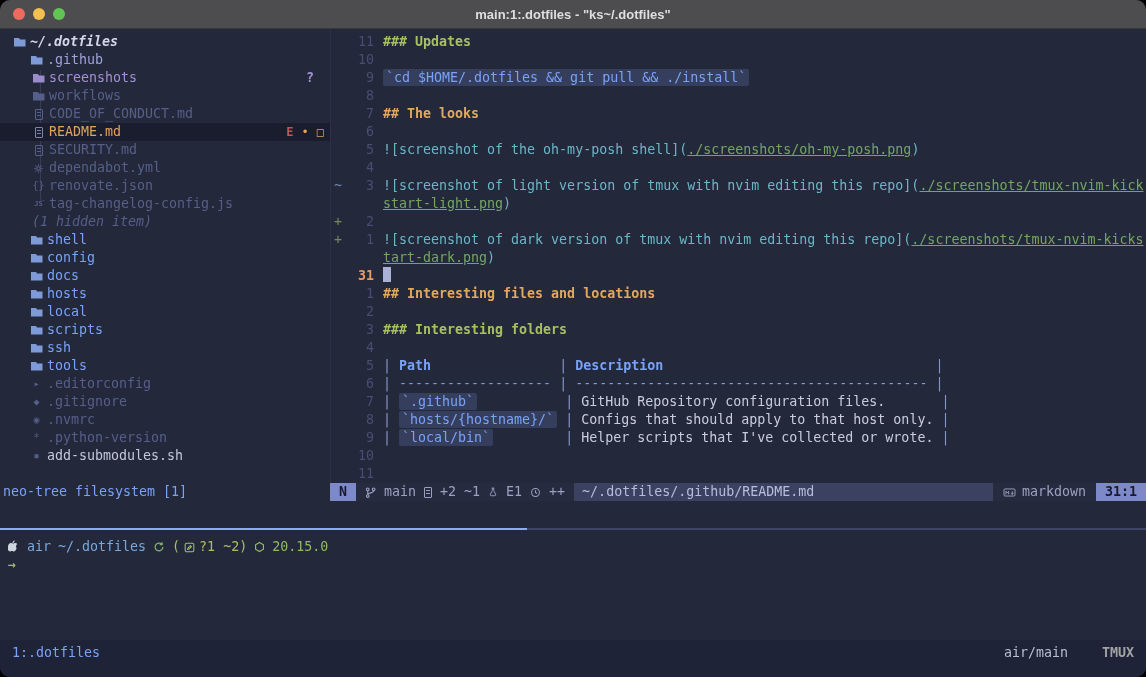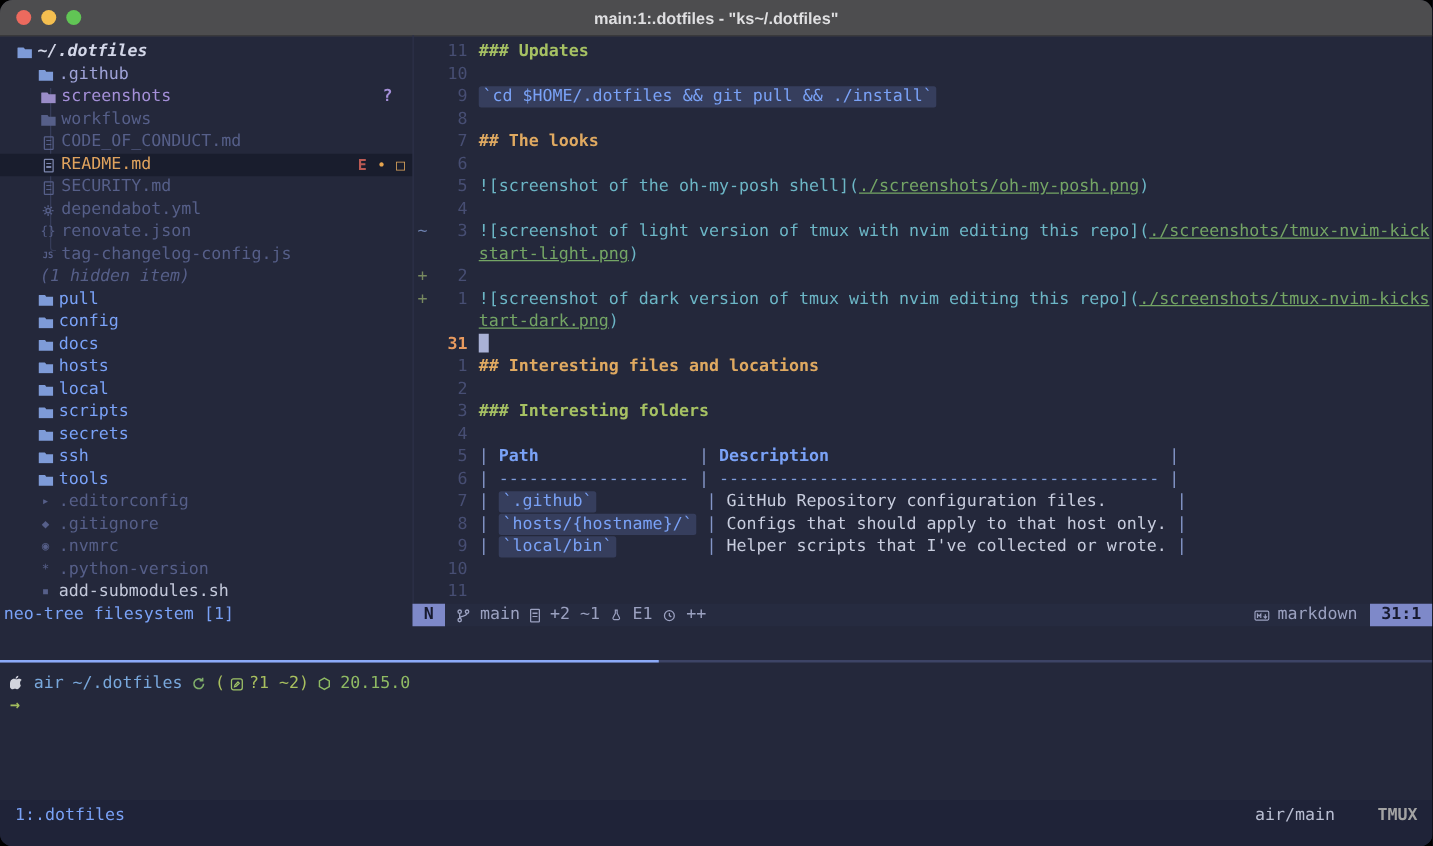--- a/index.html
+++ b/index.html
@@ -174,21 +174,21 @@
         <span class="ic" style="font-size:7px;font-weight:bold">JS</span>
         <span class="lbl">tag-changelog-config.js</span>
       </div>
       <div class="srow d2 c-hid">
         <span class="lbl">(1 hidden item)</span>
       </div>
       <div class="srow d1 c-dir">
         <span class="ic">
             <span class="fold"></span>
           </span>
-        <span class="lbl">pull</span>
+        <span class="lbl">shell</span>
       </div>
       <div class="srow d1 c-dir">
         <span class="ic">
             <span class="fold"></span>
           </span>
         <span class="lbl">config</span>
       </div>
       <div class="srow d1 c-dir">
         <span class="ic">
             <span class="fold"></span>
@@ -205,26 +205,20 @@
         <span class="ic">
             <span class="fold"></span>
           </span>
         <span class="lbl">local</span>
       </div>
       <div class="srow d1 c-dir">
         <span class="ic">
             <span class="fold"></span>
           </span>
         <span class="lbl">scripts</span>
-      </div>
-      <div class="srow d1 c-dir">
-        <span class="ic">
-            <span class="fold"></span>
-          </span>
-        <span class="lbl">secrets</span>
       </div>
       <div class="srow d1 c-dir">
         <span class="ic">
             <span class="fold"></span>
           </span>
         <span class="lbl">ssh</span>
       </div>
       <div class="srow d1 c-dir">
         <span class="ic">
             <span class="fold"></span>
@@ -406,20 +400,21 @@
         </span>
         <span>E1</span>
         <span class="sic">
           <svg width="11" height="11" viewBox="0 0 14 14" fill="none" stroke="currentColor" stroke-width="1.3">
             <circle cx="7" cy="7" r="5"></circle>
               <path d="M7 4.2V7l2 1.3"></path>
           </svg>
         </span>
         <span>++</span>
       </div>
+      <div class="seg-path">~/.dotfiles/.github/README.md</div>
       <div class="sl-spacer"></div>
       <div class="seg-ft">
         <span class="sic">
           <svg width="13" height="11" viewBox="0 0 16 14" fill="none" stroke="currentColor" stroke-width="1.2">
             <rect x="1" y="2.5" width="14" height="9" rx="1.2"></rect>
             <path d="M3.5 9.5V5.5l1.7 2 1.7-2v4M11.5 5.5v4m-1.8-1.7 1.8 1.7 1.8-1.7"></path>
           </svg>
         </span>
         <span>markdown</span>
       </div>

